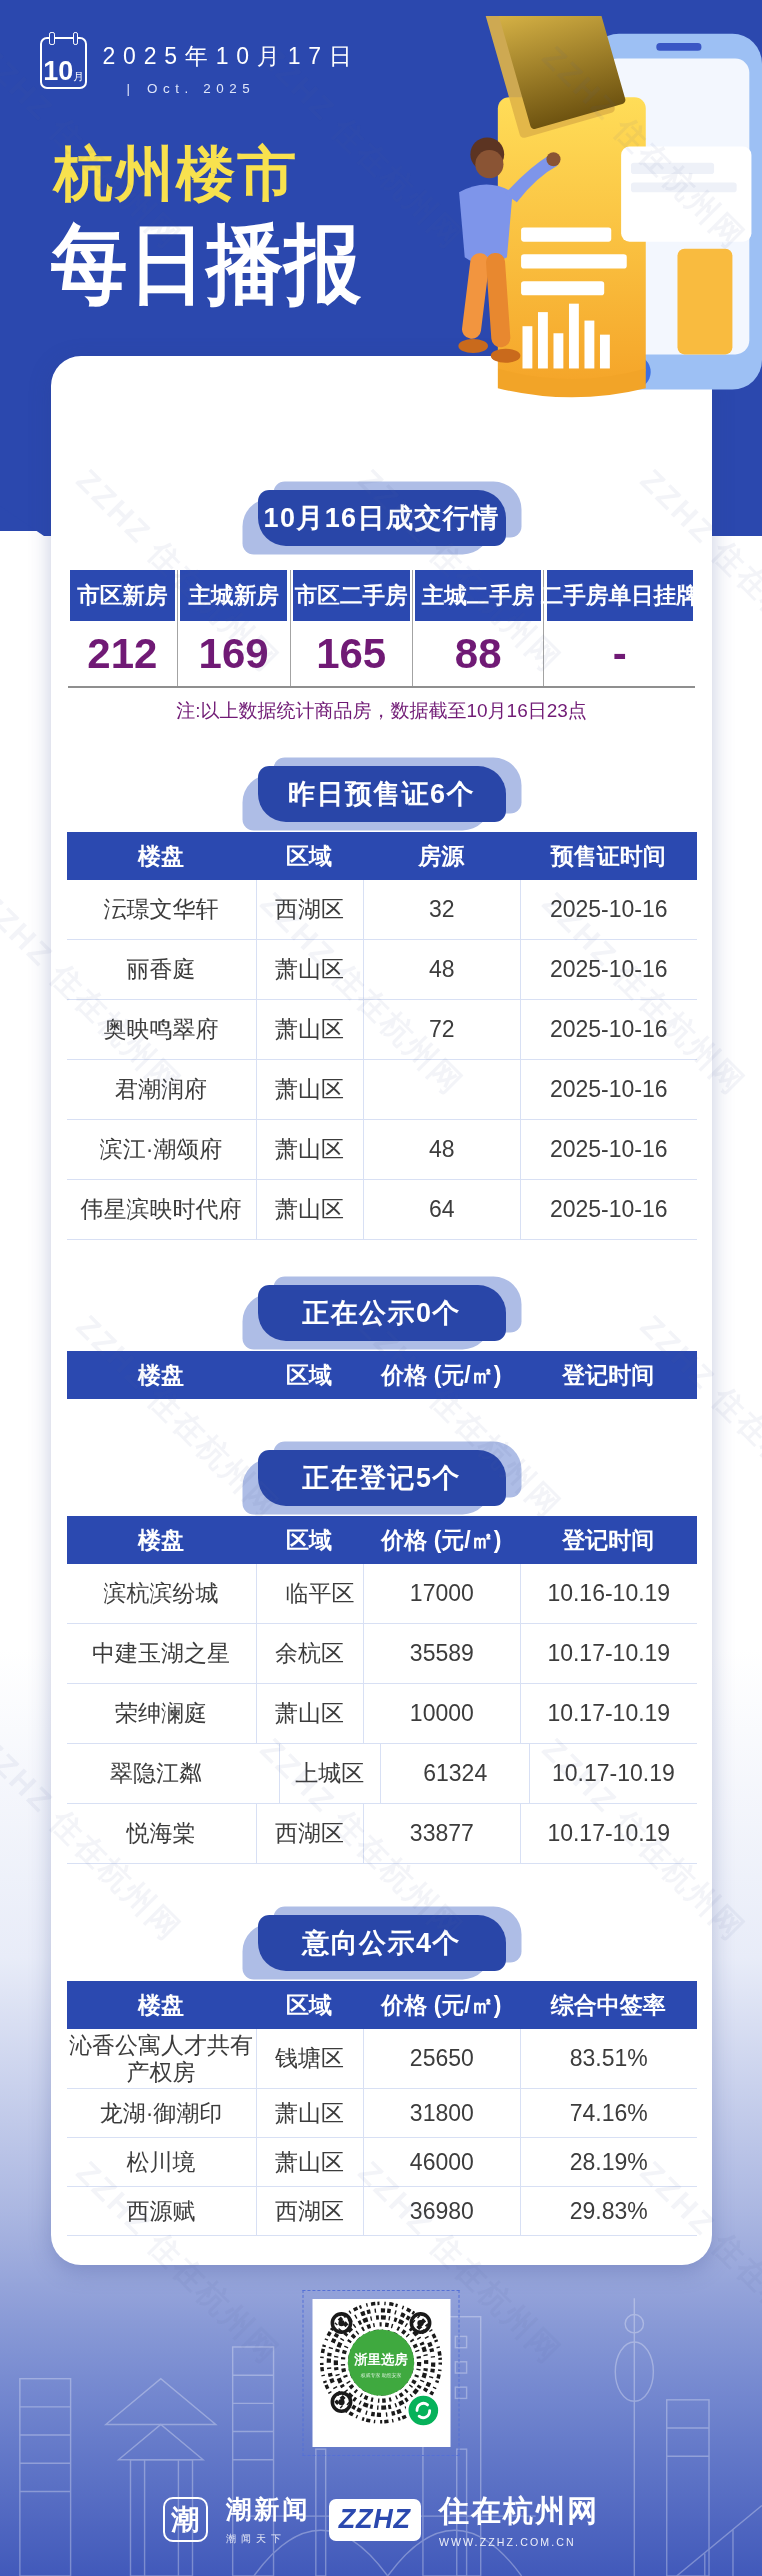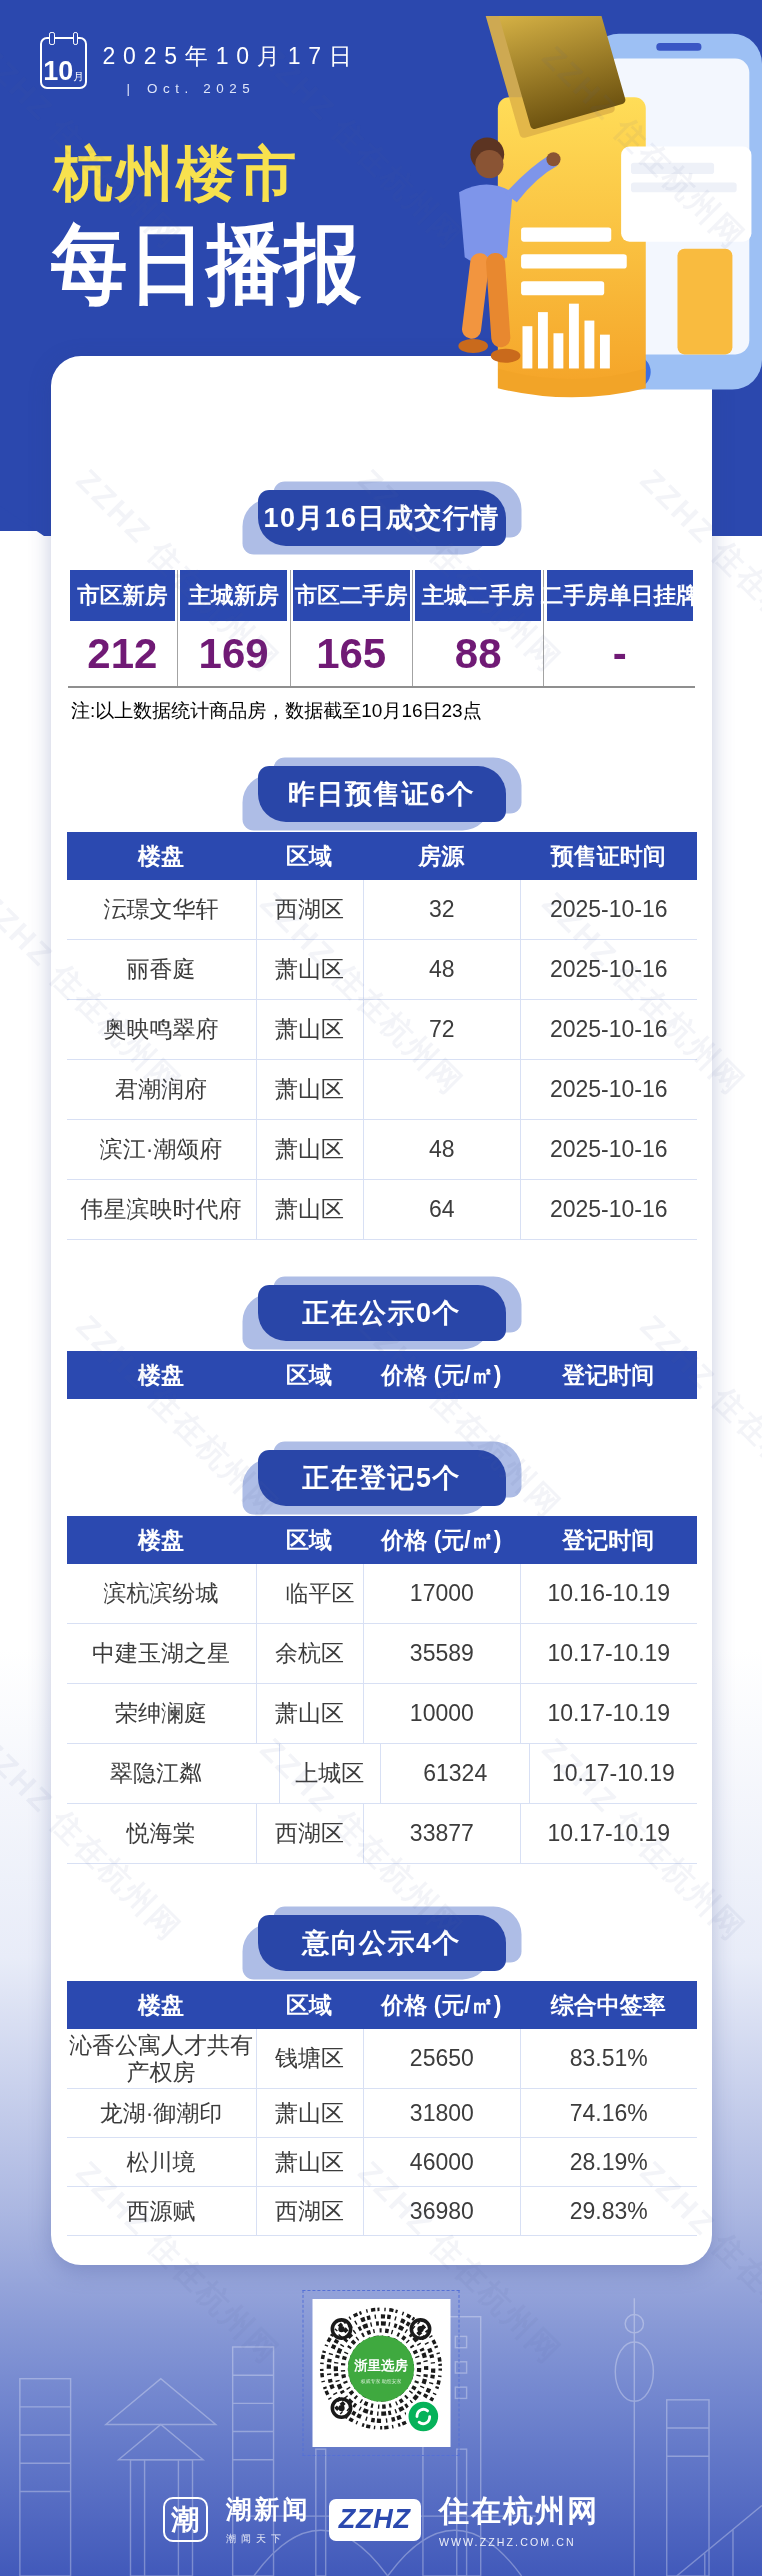--- a/index.html
+++ b/index.html
@@ -41,40 +41,40 @@
   .pill .front{position:absolute;inset:0;background:#2946a8;border-radius:11.3px 28px 11.3px 28px;
     display:flex;align-items:center;justify-content:center;color:#fff;font-size:27px;font-weight:700;
     letter-spacing:1.4px;padding:0 28px;white-space:nowrap;z-index:1;}
   
   .dealtbl{display:flex;margin:24px 17px 0;border-bottom:2.1px solid #8f8f8f;}
   .dcol{display:flex;flex-direction:column;border-right:1.4px solid #a3a3a3;}
   .dcol:last-child{border-right:none;}
   .dhead{height:51px;background:#2b49b0;color:#fff;font-size:22.6px;font-weight:700;
     display:flex;align-items:center;justify-content:center;margin:0 2.1px;white-space:nowrap;}
   .dval{height:65px;display:flex;align-items:center;justify-content:center;font-size:42px;font-weight:800;color:#701a75;}
-  .note{margin:10px 20px 0;text-align:left;font-size:19px;color:#000000;}
+  .note{margin:10px 20px 0;text-align:center;font-size:19px;color:#701a75;}
   
   .tbl{margin:10px 15.5px 0;}
   .trow{display:flex;}
   .thead{background:#2b49b0;}
   .hcell{height:48px;display:flex;align-items:center;justify-content:center;color:#fff;font-weight:700;font-size:23px;white-space:nowrap;}
   .brow{border-bottom:0.7px solid #d8e0f4;}
   .bcell{height:48px;display:flex;align-items:center;justify-content:center;color:#3c3c3c;font-size:23px;text-align:center;line-height:1.15;}
   .bcell + .bcell{border-left:0.7px solid #d8e0f4;}
   .brow.tall .bcell{height:59px;}
   .mt190{margin-top:134px;} .mt60{margin-top:42px;} .mt64{margin-top:45px;}
   .mt72{margin-top:51px;}
   
   .wm{position:absolute;inset:0;pointer-events:none;overflow:hidden;z-index:5;}
   .wm span{position:absolute;font-size:31px;font-weight:700;color:rgba(80,98,155,.07);
     transform:rotate(45deg);white-space:nowrap;letter-spacing:2.8px;}
   
   .qrbox{position:absolute;top:2290px;left:50%;transform:translateX(-50%);width:157px;height:166px;
     border:1.4px dashed #5570d6;display:flex;align-items:center;justify-content:center;z-index:6;}
-  .qrinner{width:138px;height:148px;background:#fff;display:flex;align-items:center;justify-content:center;}
+  .qrinner{width:138px;height:148px;background:#fff;display:flex;justify-content:center;}
   
   .skyline{position:absolute;bottom:0;left:0;z-index:1;}
   .footer{position:absolute;top:2491px;left:0;width:100%;display:flex;justify-content:center;
     align-items:center;gap:18.3px;z-index:6;color:#fff;}
   .chao-icon{width:45px;height:45px;border:2.1px solid #fff;border-radius:10px;display:flex;
     align-items:center;justify-content:center;font-size:28px;font-weight:900;}
   .brandcol{display:flex;flex-direction:column;justify-content:center;}
   .b1name{font-size:25.4px;font-weight:800;letter-spacing:2.8px;}
   .b1tag{font-size:10px;letter-spacing:5px;opacity:.85;margin-top:5.6px;}
   .zzhz-badge{background:#fff;border-radius:7px;padding:5.6px 10px;color:#2b49af;

